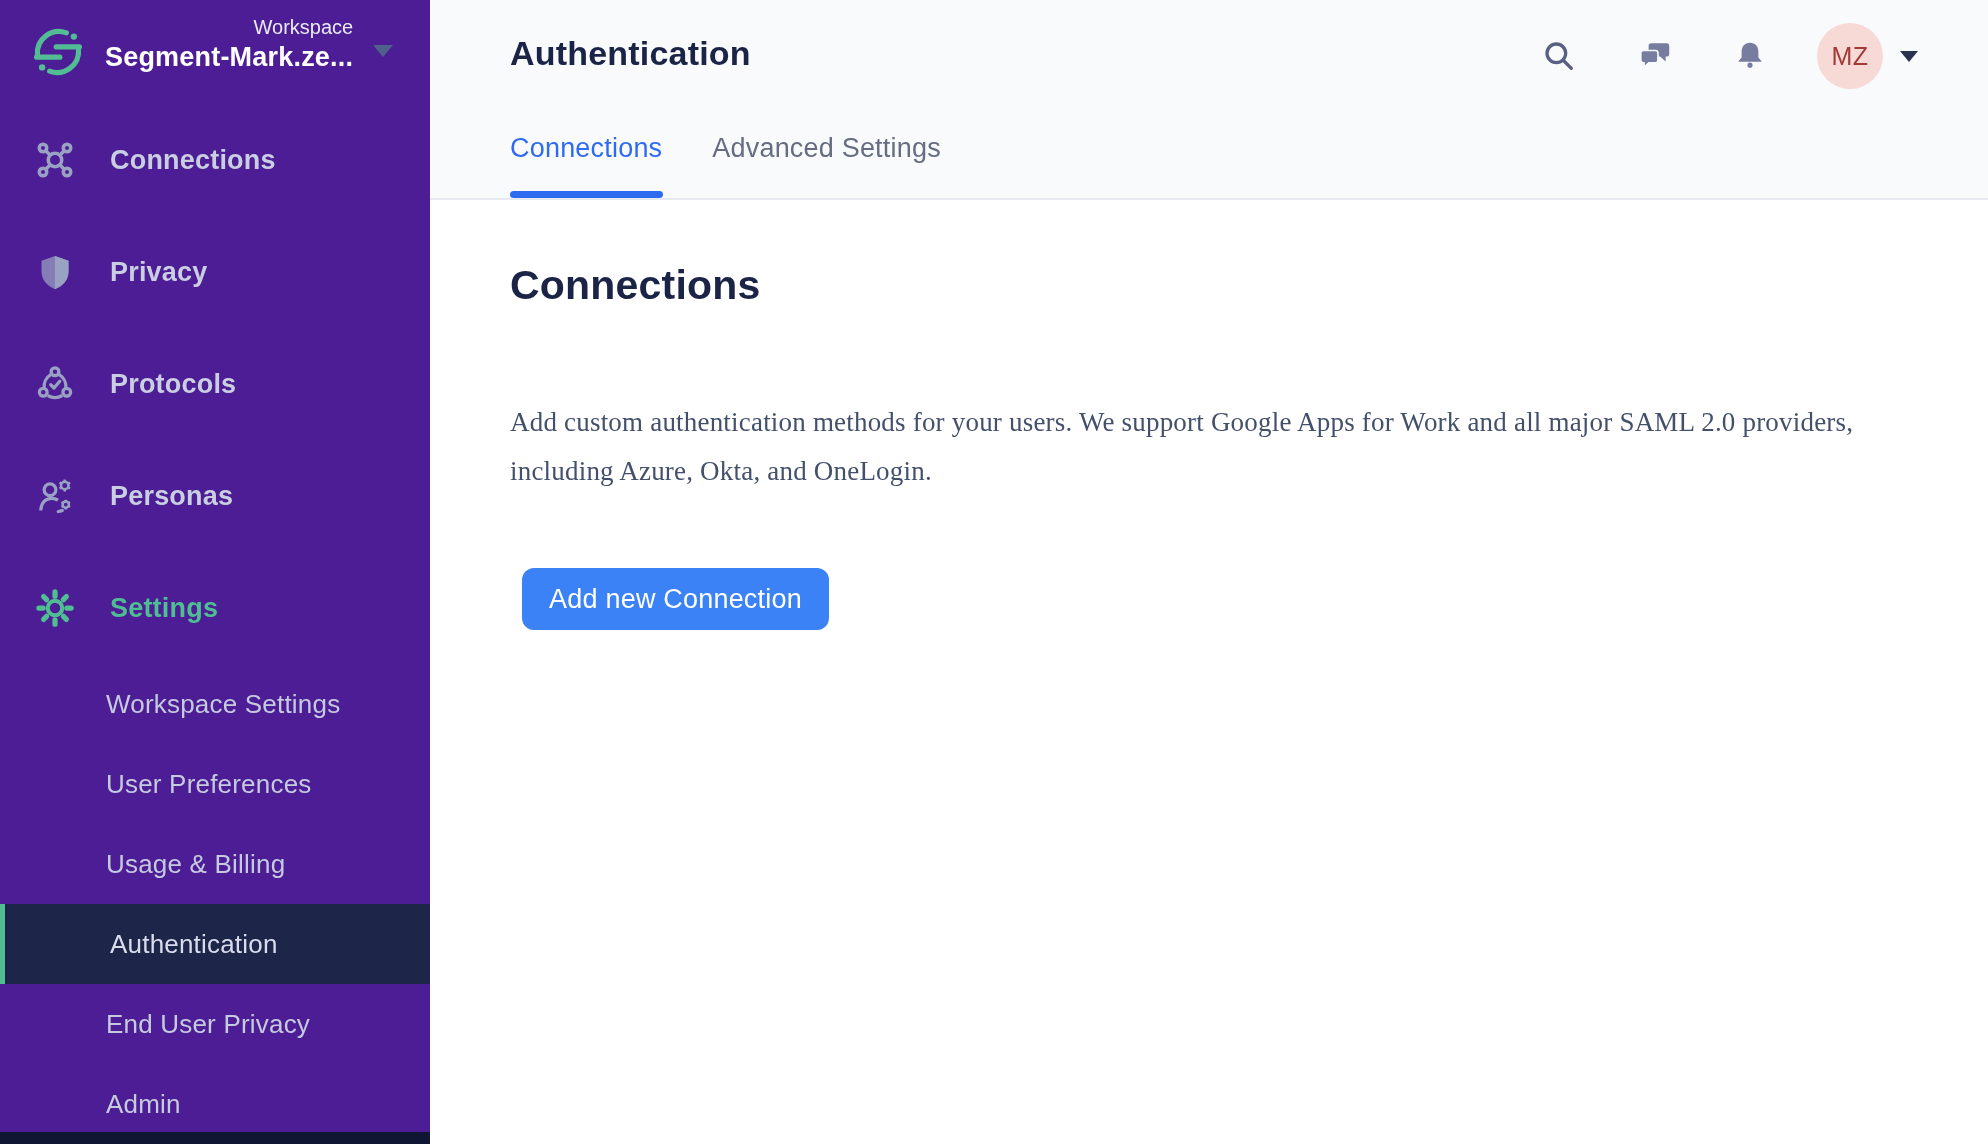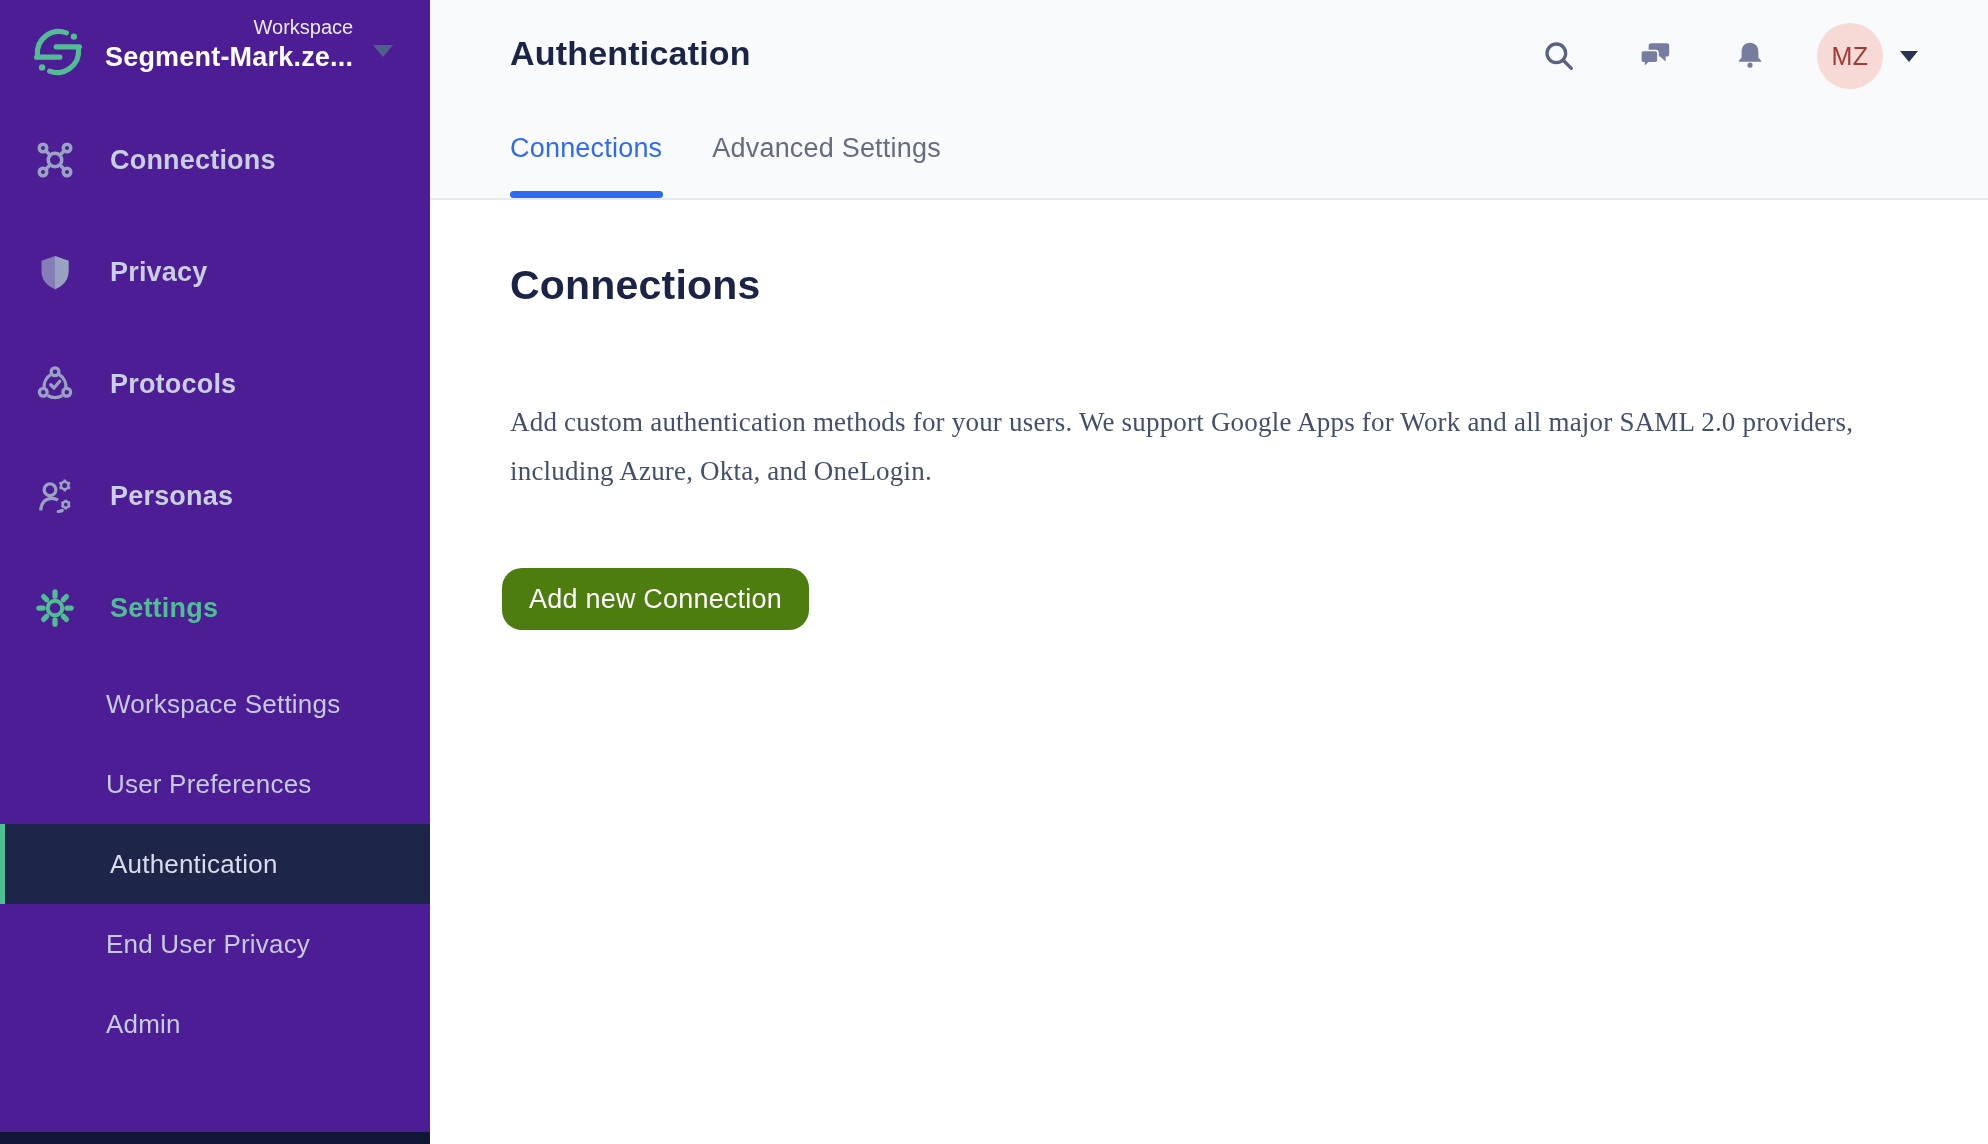--- a/index.html
+++ b/index.html
@@ -41,21 +41,21 @@
   .user-caret{position:absolute;left:1470px;top:51px;width:0;height:0;border-left:9px solid transparent;border-right:9px solid transparent;border-top:11px solid #2A3252;cursor:pointer;}
 
   .tabs{position:absolute;left:80px;top:133px;display:flex;gap:50px;font-size:27px;}
   .tab{cursor:pointer;color:#666D80;font-weight:400;letter-spacing:.2px;}
   .tab.active{color:#2F6BF1;font-weight:500;}
   .tab-underline{position:absolute;left:80px;top:191px;width:153px;height:7px;border-radius:4px;background:#2F6BF1;}
 
   .content{position:relative;height:944px;}
   .content-heading{position:absolute;left:80px;top:62px;font-size:41px;font-weight:700;color:#1B2446;letter-spacing:.2px;}
   .content-desc{position:absolute;left:80px;top:198px;width:1435px;font-size:27px;line-height:49px;color:#44506B;letter-spacing:.2px;font-family:Liberation Serif, serif;}
-  .primary-btn{position:absolute;left:72px;top:368px;width:307px;height:62px;border:none;border-radius:20px;background:#4d7c0f;color:#FFFFFF;font-size:27px;font-weight:500;font-family:inherit;display:flex;align-items:center;justify-content:center;cursor:pointer;letter-spacing:.2px;}
+  .primary-btn{position:absolute;left:92px;top:368px;width:307px;height:62px;border:none;border-radius:12px;background:#3b82f6;color:#FFFFFF;font-size:27px;font-weight:500;font-family:inherit;display:flex;align-items:center;justify-content:center;cursor:pointer;letter-spacing:.2px;}
 </style>
 </head>
 <body>
 
 <div class="app">
 
   <aside class="sidebar">
 
     <div class="workspace">
       <span class="ws-logo">
@@ -154,20 +154,23 @@
         <span class="nav-label">Settings</span>
       </div>
 
       <div class="nav-sub">
         <div class="sub-item">
             <span>Workspace Settings</span>
           </div>
         <div class="sub-item">
             <span>User Preferences</span>
           </div>
+        <div class="sub-item">
+            <span>Usage &amp; Billing</span>
+          </div>
         <div class="sub-item selected">
             <span>Authentication</span>
           </div>
         <div class="sub-item">
             <span>End User Privacy</span>
           </div>
         <div class="sub-item">
             <span>Admin</span>
           </div>
       </div>

